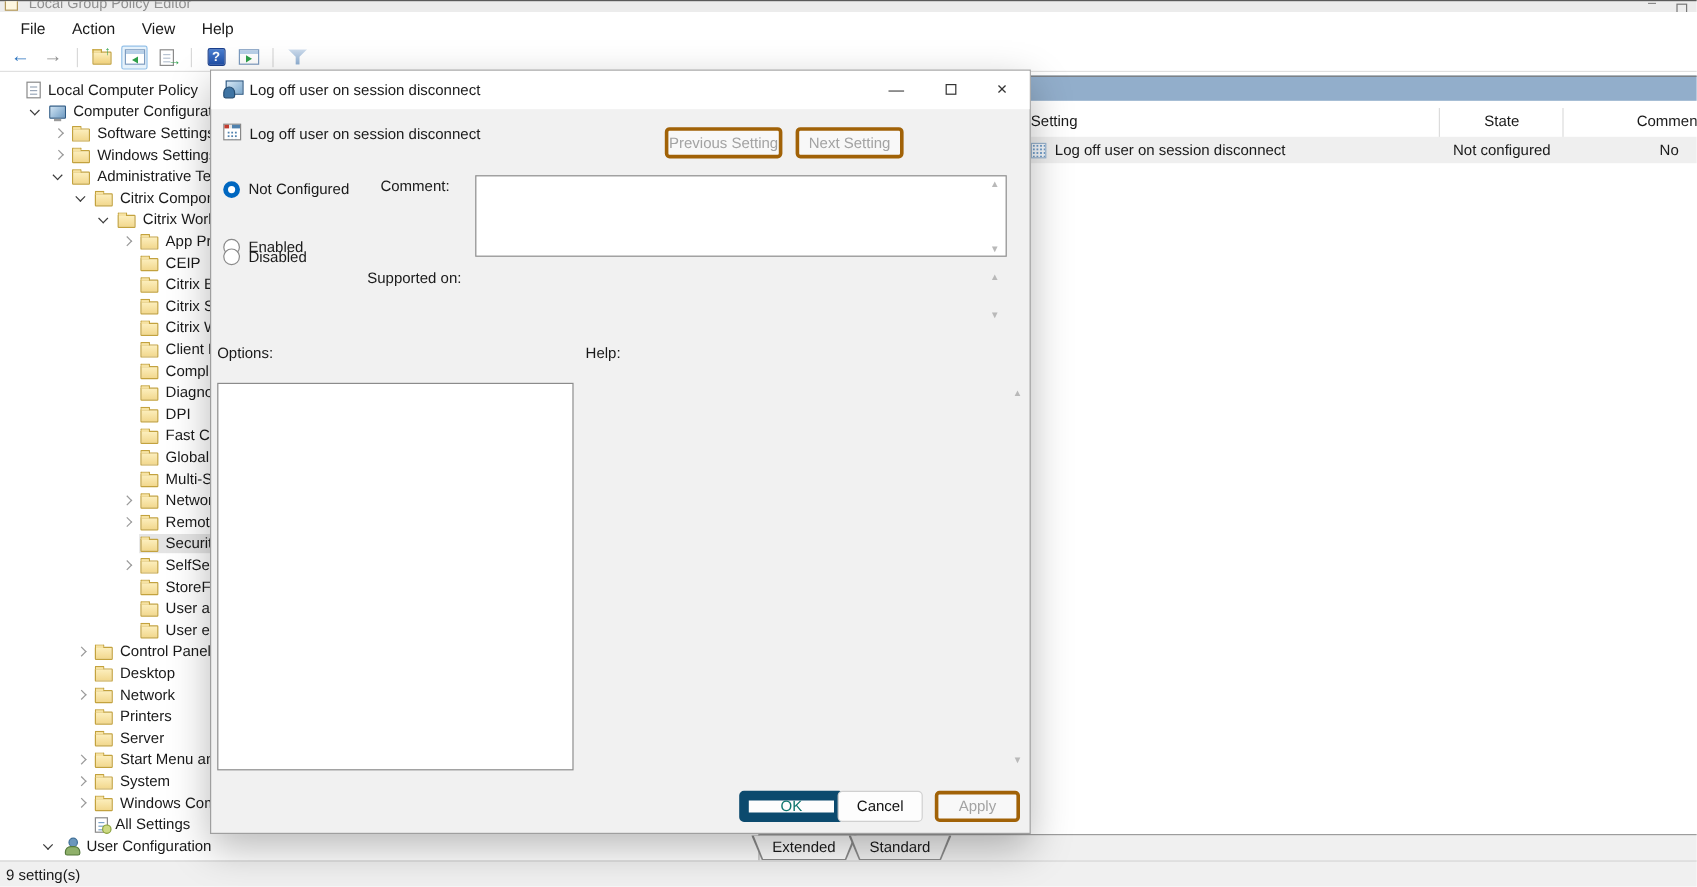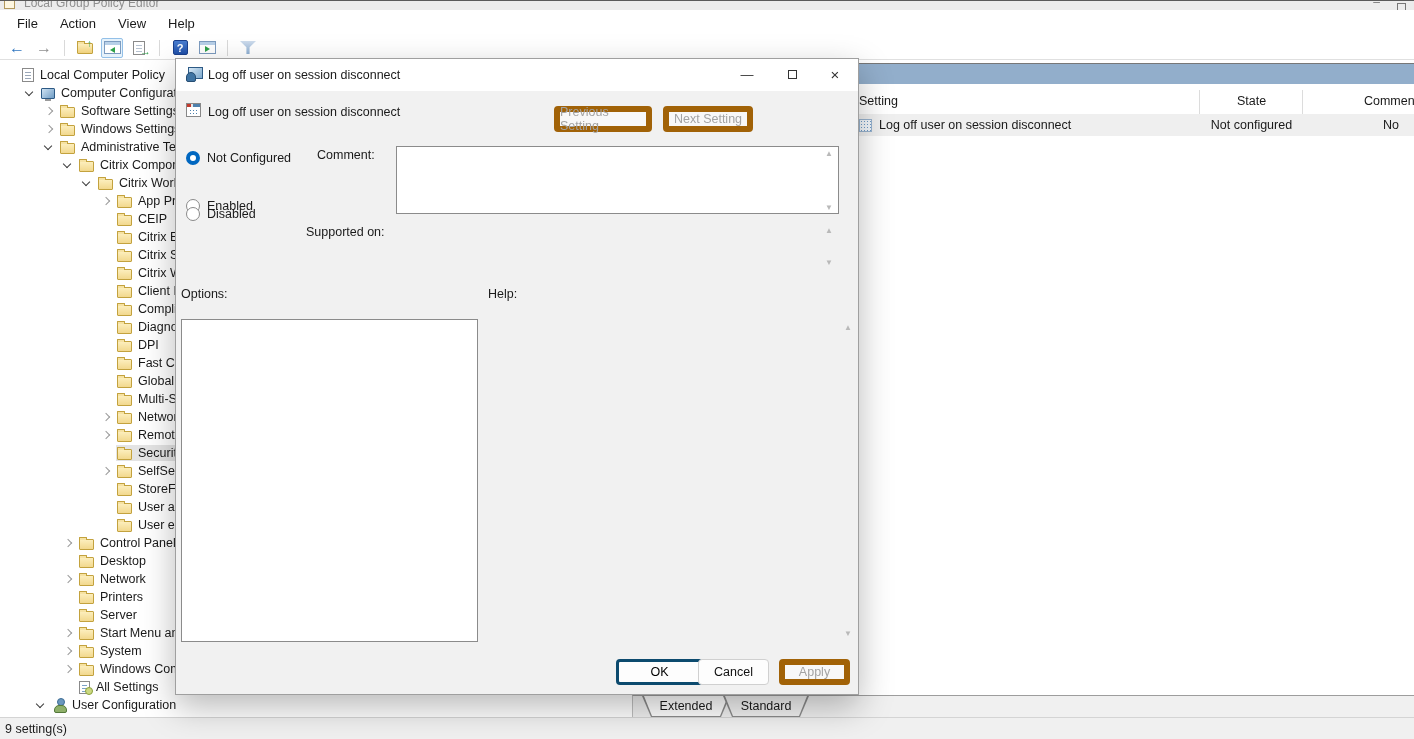--- a/index.html
+++ b/index.html
@@ -69,21 +69,21 @@
   .col-line.l1{left:566px}
   .col-line.l2{left:669px}
   .list-row{position:absolute;left:216px;right:0;top:54px;height:22px;background:#efefef;display:flex;align-items:center;font-size:12.5px}
   .l-policy{flex:none;width:13px;height:13px;margin-left:10px;border:1px solid #9ab4cf;background-color:#f4f8fc;background-image:radial-gradient(#6f9cc9 35%,rgba(255,255,255,0) 36%);background-size:3px 3px}
   .list-row .setting-label{margin-left:7px}
   .cell{position:absolute;text-align:center;font-size:12.5px}
   .cell.state{left:351px;width:103px}
   .cell.comment{left:454px;width:176px}
 
   
-  .tabstrip{position:absolute;left:632px;right:0;top:695px;height:22px;background:#f0f0f0;border-top:1px solid #9d9d9d;border-left:1px solid #bfbfbf;padding-left:16px;display:flex}
+  .tabstrip{position:absolute;left:632px;right:0;top:695px;height:22px;background:#f0f0f0;border-top:1px solid #9d9d9d;border-left:1px solid #bfbfbf;padding-left:0;display:flex}
   .tab{position:relative;height:21px;margin-left:-7px;clip-path:polygon(0 0,100% 0,calc(100% - 9px) 100%,9px 100%);background:#8c8c8c}
   .tab .tab-inner{position:absolute;inset:0 1px 1px 1px;clip-path:polygon(1px 0,calc(100% - 1px) 0,calc(100% - 9px) 100%,9px 100%);background:#f2f2f2;display:flex;align-items:center;justify-content:center;font-size:12.5px}
   .tab.active .tab-inner{background:#fff}
   .tab.w1{width:88px}
   .tab.w2{width:86px}
   .statusbar{position:absolute;left:0;right:0;bottom:0;height:22px;background:#f0f0f0;border-top:1px solid #d4d4d4;display:flex;align-items:center;padding-left:5px;font-size:12.5px}
 
   
   .dialog{position:absolute;left:175px;top:58px;width:684px;height:637px;background:#f1f1f1;border:1px solid #9f9f9f;box-shadow:0 12px 32px rgba(0,0,0,.28);z-index:10}
   .dlg-titlebar{position:absolute;left:0;top:0;right:0;height:32px;background:#fff}
@@ -94,42 +94,42 @@
   .dlg-ctl{position:absolute;top:0;width:34px;height:30px;display:flex;align-items:center;justify-content:center;font-size:13px;color:#333}
   .dlg-min{right:94px}
   .dlg-max{right:49px}
   .dlg-max .sq{width:9px;height:9px;border:1px solid #333}
   .dlg-close{right:6px;font-size:15px}
   .d-setting{position:absolute;left:10px;top:44px;width:15px;height:14px;border:1px solid #888;background:#fff}
   .d-setting::before{content:"";position:absolute;left:0;top:0;right:0;height:3px;background:linear-gradient(90deg,#c23b2e 0 4px,#e8e8e8 4px 6px,#4f81ad 6px 100%)}
   .d-setting::after{content:"";position:absolute;left:2px;top:5px;width:9px;height:7px;background-image:radial-gradient(#4f81ad 35%,transparent 36%);background-size:3px 3px}
   .dlg-heading{position:absolute;left:32px;top:46px;font-size:12.5px}
   .dlg-btn{position:absolute;height:26px;border-radius:4px;font-size:12.5px;display:flex;align-items:center;justify-content:center;cursor:default}
-  .dlg-btn.disabled{background:#f8f8f8;border:6px solid #a16207;color:#a3a3a3}
+  .dlg-btn.disabled{background:#f8f8f8;border:3px solid #a16207;color:#a3a3a3}
   .btn-prev{left:378px;top:47px;width:98px}
   .btn-next{left:487px;top:47px;width:90px}
   .radio-row{position:absolute;left:10px;display:flex;align-items:center;gap:7px;font-size:12.5px}
   .radio{width:14px;height:14px;border-radius:50%;background:#fff;flex:none}
   .radio.on{border:4px solid #0067c0}
   .radio.off{border:1px solid #8a8a8a}
   .fld-label{position:absolute;font-size:12.5px;color:#1a1a1a}
   .lbl-comment{left:141px;top:89px}
   .lbl-supported{left:130px;top:166px}
   .lbl-options{left:5px;top:228px}
   .lbl-help{left:312px;top:228px}
   .box{position:absolute;border:1px solid #8b8b8b;background:#fff}
   .comment-box{left:220px;top:87px;width:443px;height:68px;resize:none;outline:none;font-family:"Liberation Sans",sans-serif;font-size:12.5px;padding:4px 14px 4px 6px}
   .supported-box{left:220px;top:164px;width:443px;height:46px;background:#f1f1f1;font-size:12.5px;padding:8px 18px 0 7px}
   .options-box{left:5px;top:260px;width:297px;height:323px}
   .help-box{left:310px;top:260px;width:353px;height:323px;font-size:12.5px;line-height:1.34;padding:5px 8px;white-space:pre-wrap;overflow:hidden}
   .mini-arrow{position:absolute;font-size:8px;color:#b9b9b9;cursor:default}
   .ca-up{left:649px;top:90px}  .ca-dn{left:649px;top:144px}
   .sa-up{left:649px;top:167px} .sa-dn{left:649px;top:199px}
   .ha-up{left:668px;top:264px} .ha-dn{left:668px;top:570px}
-  .btn-ok{left:440px;top:600px;width:87px;background:#fdfdfd;border:3px solid #0c4a6e;color:#000000}
+  .btn-ok{left:440px;top:600px;width:87px;background:#fdfdfd;border:8px solid #0c4a6e;color:#0f766e}
   .btn-cancel{left:522px;top:600px;width:71px;background:#fdfdfd;border:1px solid #d0d0d0;color:#111}
   .btn-apply{left:603px;top:600px;width:71px}
 </style>
 </head>
 <body>
 
 <div class="titlebar">
   <span class="t-ico"></span>
   <span class="t-text">Local Group Policy Editor</span>
   <span class="t-min">–</span>

